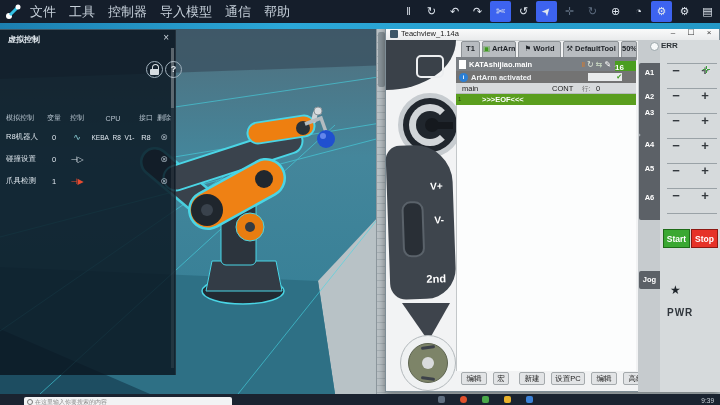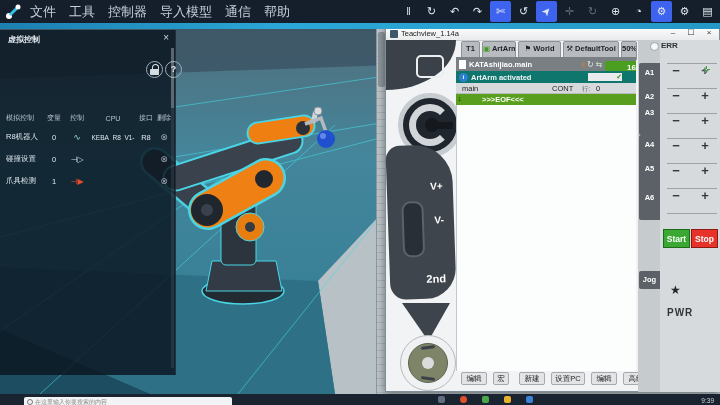--- a/index.html
+++ b/index.html
@@ -55,23 +55,23 @@
   .appic{position:absolute;left:4px;top:3px;width:8px;height:8px;background:#3d5668;border-radius:1px}
   .wc{position:absolute;top:1px;font-size:8px;color:#333;width:16px;text-align:center}
   .modebtn{position:absolute;top:14px;height:20px;background:#b8bcc0;border:1px solid #8d9296;
            border-radius:2px;font-size:7.5px;font-weight:bold;color:#1d2126;text-align:center;
            line-height:13px;box-sizing:border-box;overflow:hidden;white-space:nowrap}
   .progbar{position:absolute;left:70px;top:30px;width:180px;height:14px;background:#7a7f84;
            display:flex;align-items:center}
   .fileic{width:7px;height:9px;background:#fff;margin:0 3px 0 3px}
   .pname{font-size:7.5px;font-weight:bold;color:#fff;flex:1;overflow:hidden;white-space:nowrap}
   .pic{font-size:8px;margin-right:2px}
-  .badge{position:absolute;right:0;top:4px;width:31px;height:14px;background:#4a9e20;color:#fff;
-         font-size:8px;font-weight:bold;text-align:right;line-height:14px}
-  .statbar{position:absolute;left:70px;top:44px;width:180px;height:12px;background:#0f766e;
+  .badge{position:absolute;right:0;top:4px;width:21px;height:14px;background:#4a9e20;color:#fff;
+         font-size:8px;font-weight:bold;text-align:left;line-height:14px}
+  .statbar{position:absolute;left:70px;top:44px;width:180px;height:12px;background:#737373;
            display:flex;align-items:center}
   .infoic{width:9px;height:9px;border-radius:50%;background:#2b7fd4;color:#fff;font-size:6px;
           font-weight:bold;text-align:center;line-height:9px;margin:0 3px}
   .stattxt{font-size:7.5px;font-weight:bold;color:#f2f4f6;flex:1}
   .chk{width:34px;height:8px;background:#e9ebec;margin-right:14px;text-align:right;
        font-size:7px;color:#3f9a1e;line-height:8px}
   .edhead{position:absolute;left:70px;top:56px;width:180px;height:11px;background:#d7dadc;
           border-bottom:1px solid #b8bcbe;font-size:7.5px;color:#222;box-sizing:border-box}
   .eofline{position:absolute;left:70px;top:67px;width:180px;height:11px;background:#5a9e1e}
   .editor{position:absolute;left:70px;top:78px;width:180px;height:266px;background:#fcfdfd;

